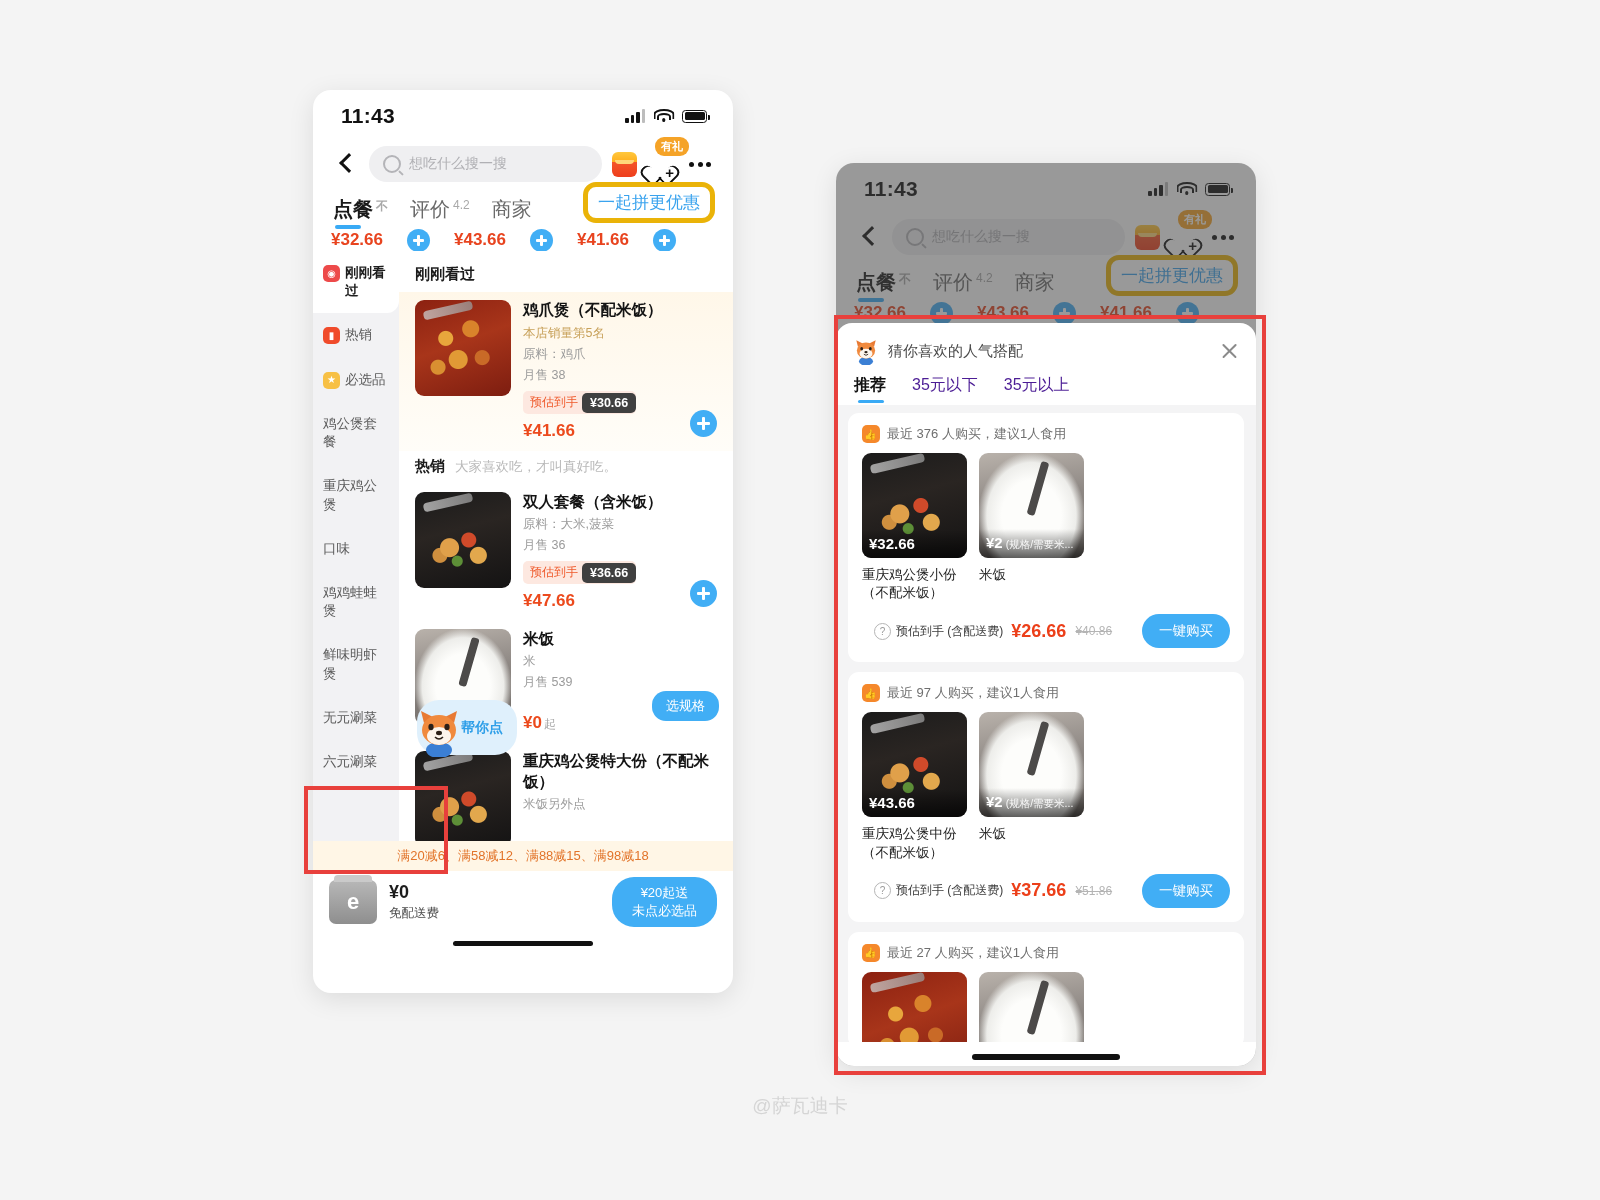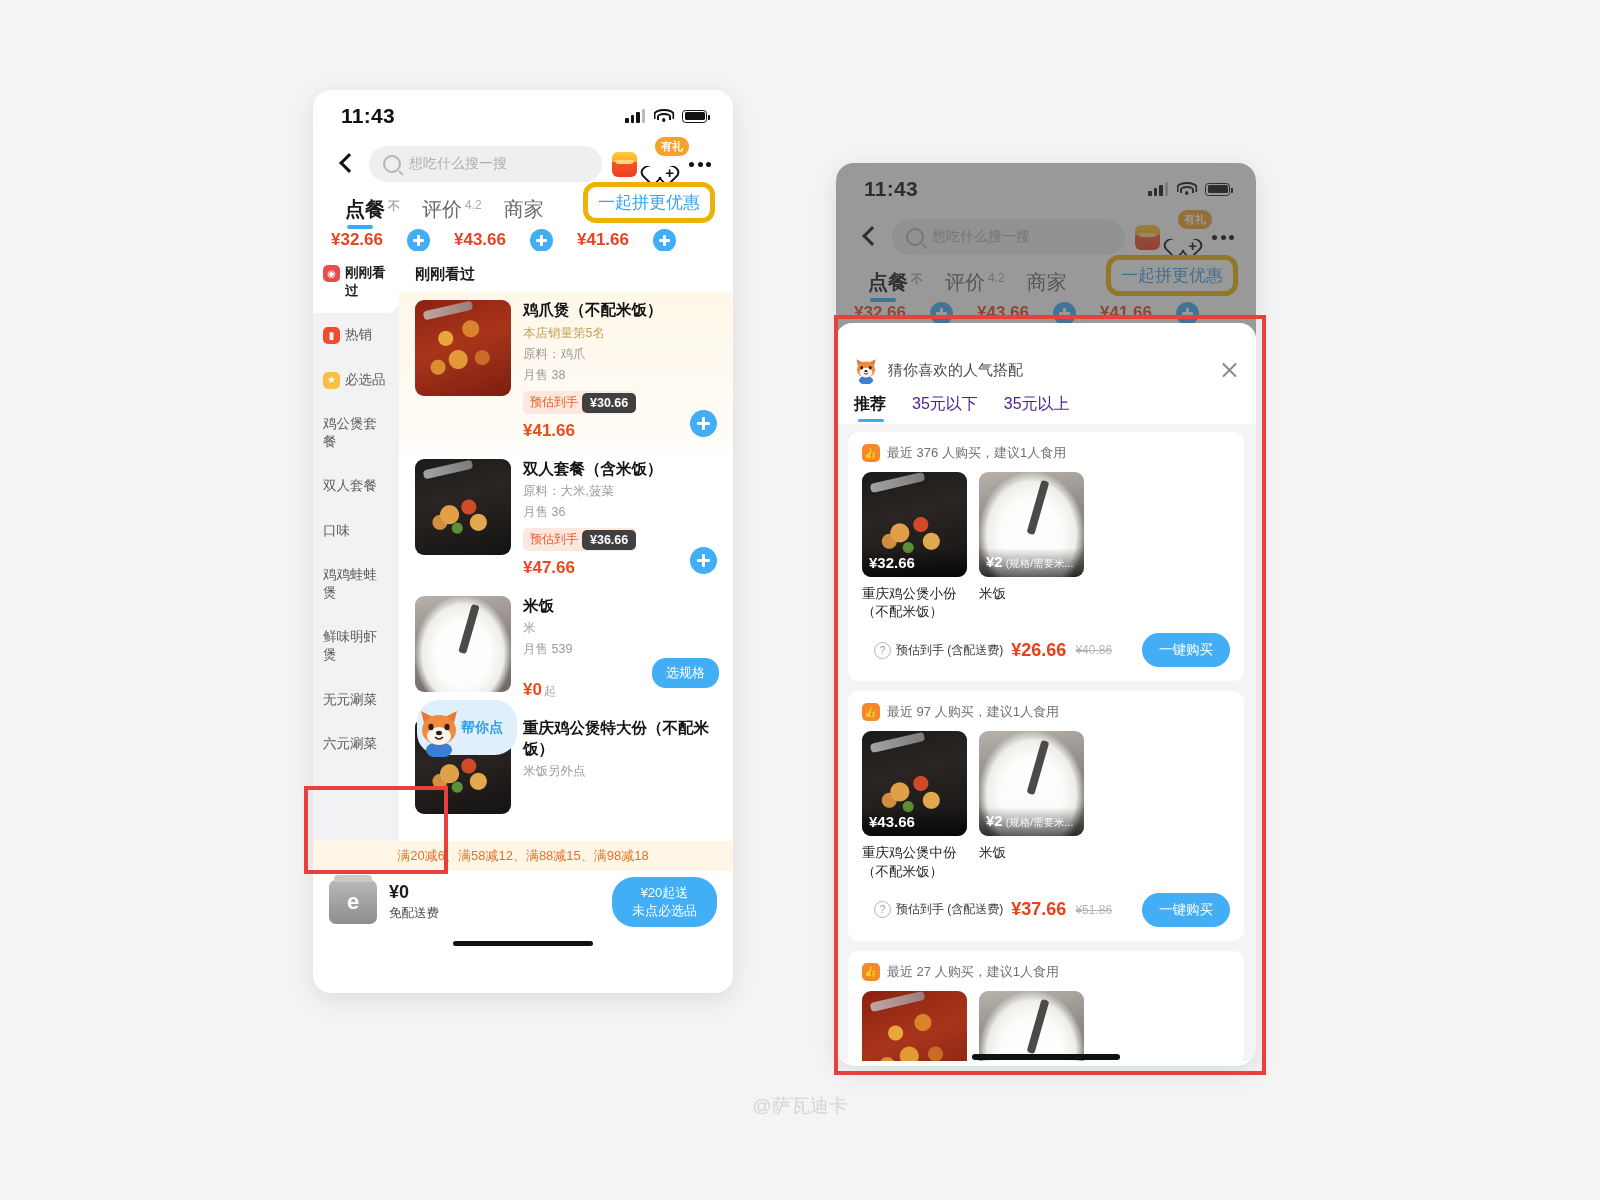--- a/index.html
+++ b/index.html
@@ -59,21 +59,21 @@
   .heart b{left:0;transform:rotate(-45deg);transform-origin:bottom right;border-right:none;}
   .heart i{right:0;transform:rotate(45deg);transform-origin:bottom left;border-left:none;}
   .heart u{position:absolute;right:-3px;bottom:-4px;font-size:15px;line-height:1;color:#111;
       font-weight:bold;text-decoration:none;}
   .giftbadge{position:absolute;left:8px;top:-12px;background:#f5a327;color:#fff;
       font-size:11px;border-radius:9px;padding:2px 6px;white-space:nowrap;font-weight:bold;}
   .dots{flex:0 0 26px;display:flex;gap:3.5px;align-items:center;justify-content:center;cursor:pointer;}
   .dots i{width:5px;height:5px;border-radius:50%;background:#111;display:block;}
 
   
-  .tabsrow{display:flex;align-items:flex-end;padding:4px 20px 0 32px;gap:22px;position:relative;}
+  .tabsrow{display:flex;align-items:flex-end;padding:4px 20px 0 20px;gap:22px;position:relative;}
   .tab{font-size:20px;color:#6a6a6a;padding-bottom:8px;position:relative;cursor:pointer;display:flex;align-items:flex-start;gap:3px;}
   .tab.active{color:#1a1a1a;font-weight:bold;}
   .tab .sup{font-size:12px;color:#a9a9a9;margin-top:2px;}
   .tab.active:after{content:"";position:absolute;left:2px;bottom:2px;width:26px;height:4px;
       background:#39aaf5;border-radius:2px;}
   .pinbtn{position:absolute;right:18px;bottom:8px;border:5px solid #eab308;color:#3aa3ee;
       font-size:17px;border-radius:13px;padding:4px 10px;cursor:pointer;white-space:nowrap;}
 
   
   .pricestrip{display:flex;align-items:center;gap:24px;padding:0 18px;height:22px;
@@ -167,21 +167,21 @@
   .fee-sub{font-size:12.5px;color:#4d4d4d;margin-top:2px;}
   .gobtn{margin-left:auto;background:#41aef5;color:#fff;border-radius:22px;padding:7px 20px;
       text-align:center;font-size:13px;line-height:1.4;cursor:pointer;}
   .homebar{height:20px;display:flex;align-items:center;justify-content:center;background:#fff;}
   .homebar i{display:block;width:140px;height:5px;border-radius:3px;background:#111;}
 
   
   .dim{position:absolute;inset:0;background:rgba(70,70,70,.55);}
   .sheet{position:absolute;left:0;right:0;bottom:0;top:160px;background:#fff;
       border-radius:16px 16px 0 0;overflow:hidden;}
-  .sheet-head{display:flex;align-items:center;padding:14px 16px 4px 16px;gap:8px;margin-top:19px;}
+  .sheet-head{display:flex;align-items:center;padding:14px 16px 4px 16px;gap:8px;}
   .sheet-title{font-size:15px;color:#4a4a4a;}
   .sheet-close{margin-left:auto;width:22px;height:22px;position:relative;cursor:pointer;}
   .sheet-close:before,.sheet-close:after{content:"";position:absolute;left:2px;top:10px;width:19px;
       height:1.8px;background:#8b8b8b;border-radius:1px;}
   .sheet-close:before{transform:rotate(45deg);} .sheet-close:after{transform:rotate(-45deg);}
   .sheet-tabs{display:flex;gap:26px;padding:6px 36px 0 18px;}
   .stab{font-size:16px;color:#4c1d95;padding-bottom:9px;position:relative;cursor:pointer;}
   .stab.active{font-weight:bold;color:#111;}
   .stab.active:after{content:"";position:absolute;left:4px;bottom:2px;width:26px;height:3.5px;
       background:#39aaf5;border-radius:2px;}
@@ -299,21 +299,21 @@
           <span>热销</span>
         </div>
         <div class="side-item">
           <span class="side-ico ico-star">★</span>
           <span>必选品</span>
         </div>
         <div class="side-item">
           <span>鸡公煲套餐</span>
         </div>
         <div class="side-item">
-          <span>双人套餐</span>
+          <span>重庆鸡公煲</span>
         </div>
         <div class="side-item">
           <span>口味</span>
         </div>
         <div class="side-item">
           <span>鸡鸡蛙蛙煲</span>
         </div>
         <div class="side-item">
           <span>鲜味明虾煲</span>
         </div>
@@ -339,20 +339,24 @@
             <div class="dish-sub">月售 38</div>
             <div class="dish-est">
               <span class="t">预估到手</span>
               <span class="v">¥30.66</span>
             </div>
             <div class="dish-price">¥41.66</div>
           </div>
           <div class="addbtn"></div>
         </div>
 
+        <div class="sec-head">
+          <b>热销</b>
+          <span>大家喜欢吃，才叫真好吃。</span>
+        </div>
 
         <div class="dish">
           <div class="dish-img">
               <div class="photo ph-dark"></div>
             </div>
           <div class="dish-info">
             <div class="dish-name">双人套餐（含米饭）</div>
             <div class="dish-sub">原料：大米,菠菜</div>
             <div class="dish-sub">月售 36</div>
             <div class="dish-est">

